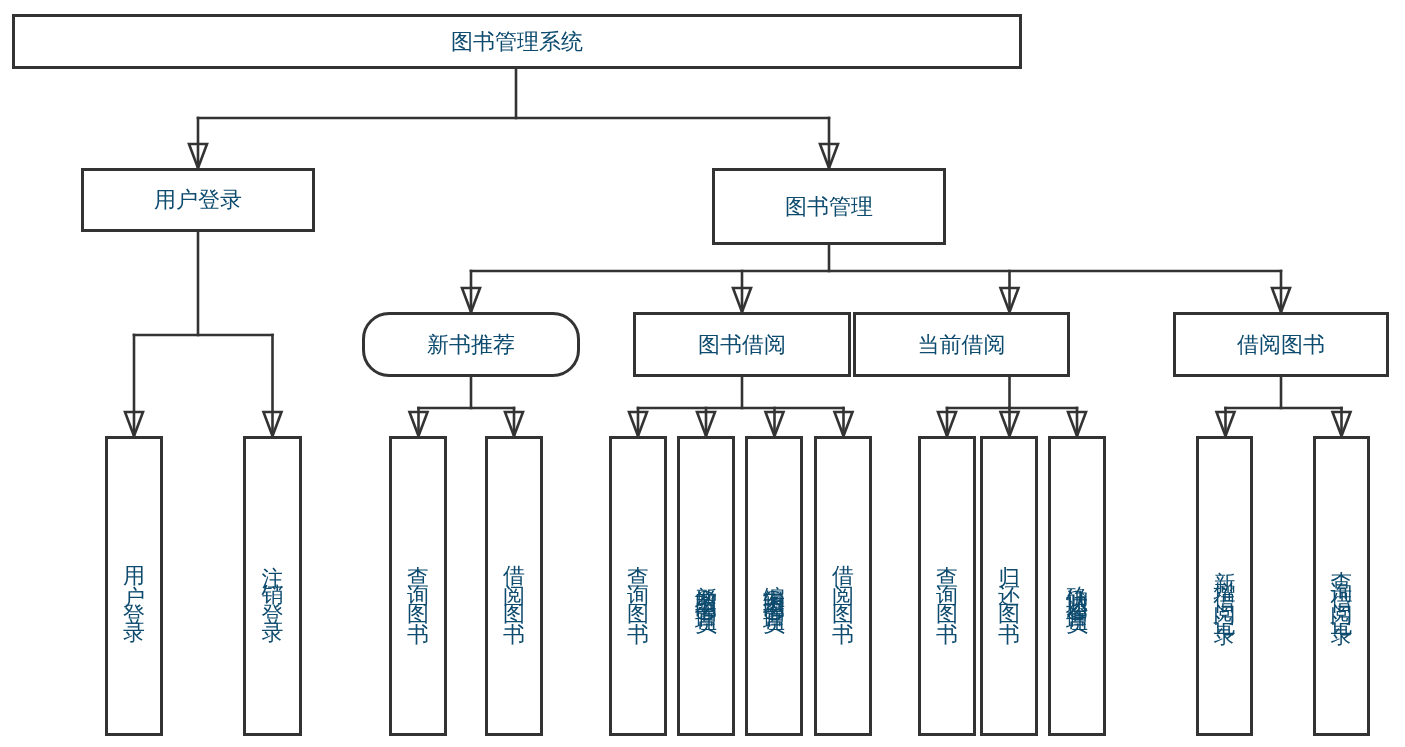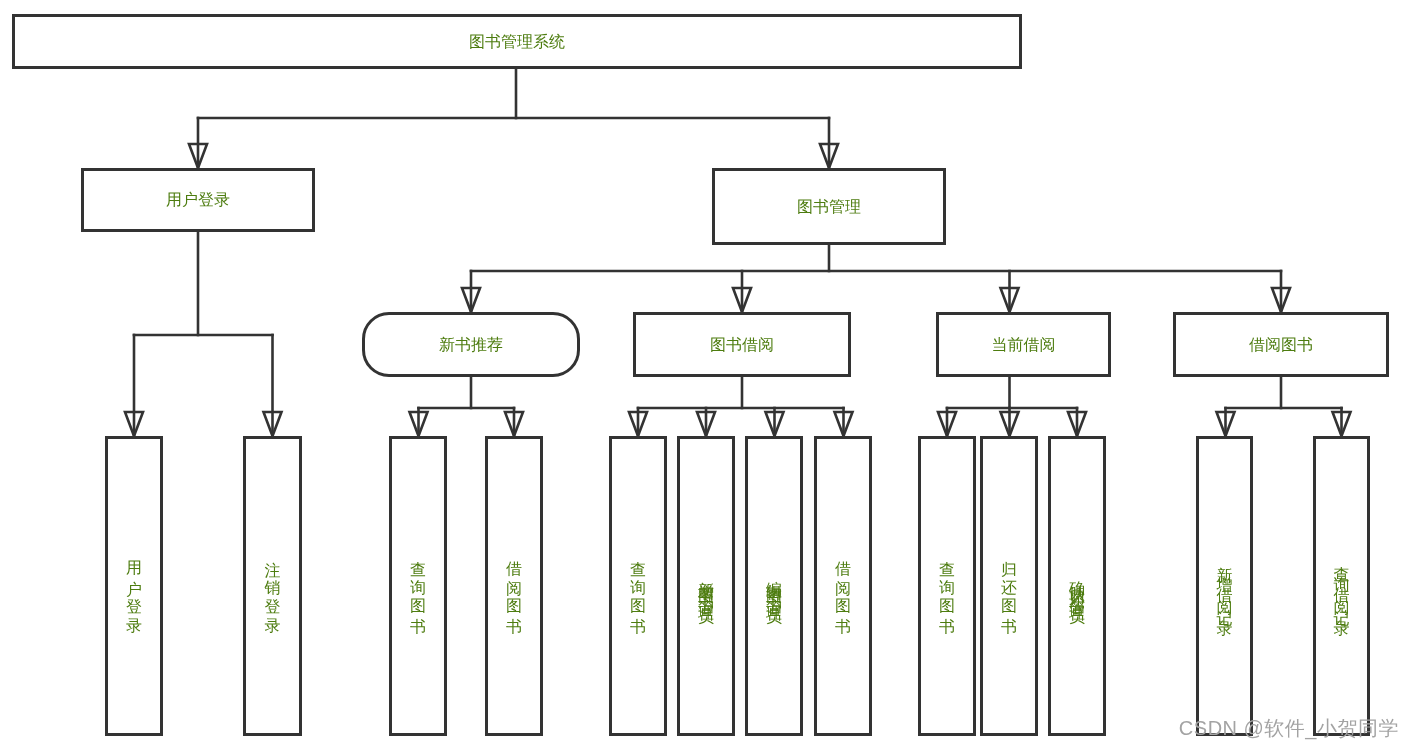--- a/index.html
+++ b/index.html
@@ -11,25 +11,25 @@
     font-family: "Liberation Sans", sans-serif;
     overflow: hidden;
   }
   #wires { position: absolute; left: 0; top: 0; width: 1405px; height: 747px; }
   #wires path, #wires line { stroke: #333333; stroke-width: 2.6; fill: none; stroke-linecap: square; }
   .box {
     position: absolute;
     box-sizing: border-box;
     border: 3px solid #333333;
     background: #ffffff;
-    color: #4d7c0f;
+    color: #0c4a6e;
     display: flex;
     align-items: center;
     justify-content: center;
-    font-size: 16px;
+    font-size: 22px;
     line-height: 1;
     text-align: center;
   }
   .leaf .vtxt {
     writing-mode: vertical-rl;
     text-orientation: mixed;
     letter-spacing: 19px;
     white-space: nowrap;
   }
   .leaf.med .vtxt { letter-spacing: 11px; }
@@ -112,21 +112,21 @@
     </g>
   </svg>
 
   <div class="box" style="left:12px; top:14px; width:1010px; height:55px;">图书管理系统</div>
 
   <div class="box" style="left:81px; top:168px; width:234px; height:64px;">用户登录</div>
   <div class="box" style="left:712px; top:168px; width:234px; height:77px;">图书管理</div>
 
   <div class="box" style="left:362px; top:312px; width:218px; height:65px;border-radius:27px;">新书推荐</div>
   <div class="box" style="left:633px; top:312px; width:218px; height:65px;">图书借阅</div>
-  <div class="box" style="left:936px; top:312px; width:175px; height:65px;">当前借阅</div>
+  <div class="box" style="left:853px; top:312px; width:217px; height:65px;">当前借阅</div>
   <div class="box" style="left:1173px; top:312px; width:216px; height:65px;">借阅图书</div>
 
   <div class="box leaf" style="left:105px; top:436px; width:58px; height:300px;">
     <span class="vtxt">用户登录</span>
   </div>
   <div class="box leaf" style="left:243px; top:436px; width:59px; height:300px;">
     <span class="vtxt">注销登录</span>
   </div>
 
   <div class="box leaf" style="left:389px; top:436px; width:58px; height:300px;">
@@ -159,15 +159,14 @@
     <span class="vtxt">确认归还（管理员）</span>
   </div>
 
   <div class="box leaf med" style="left:1196px; top:436px; width:57px; height:300px;">
     <span class="vtxt">新增借阅记录</span>
   </div>
   <div class="box leaf med" style="left:1313px; top:436px; width:57px; height:300px;">
     <span class="vtxt">查询借阅记录</span>
   </div>
 
-  <div class="watermark">CSDN @软件_小贺同学</div>
 
 </div>
 
 </body></html>

